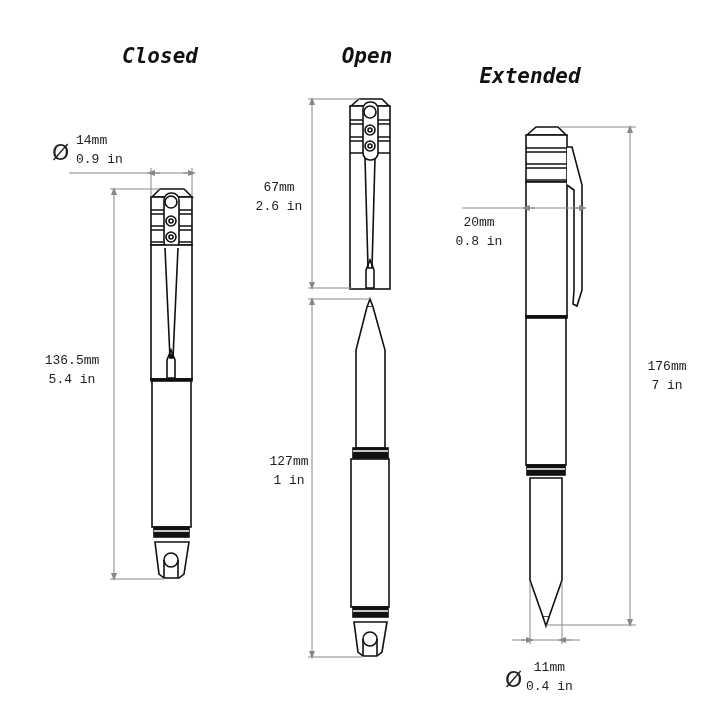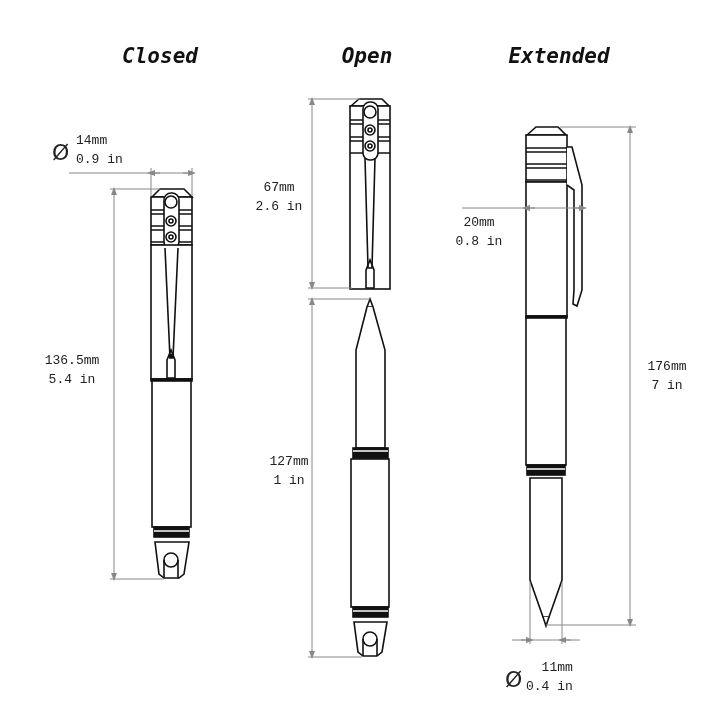--- a/index.html
+++ b/index.html
@@ -8,21 +8,21 @@
   .dim{position:absolute;font-family:Liberation Mono, monospace;font-size:13px;line-height:19px;color:#222;text-align:center;white-space:nowrap;}
   .dim span{display:block;}
   .phi{position:absolute;font-size:22px;font-family:"DejaVu Sans",sans-serif;color:#222;}
   svg{position:absolute;left:0;top:0;}
 </style>
 </head>
 <body>
 
 <div class="title" style="left:160px;">Closed</div>
 <div class="title" style="left:367px;">Open</div>
-<div class="title" style="left:559px;">Extended</div>
+<div class="title" style="left:530px;margin-top:20px;">Extended</div>
 
 <svg width="720" height="720" viewBox="0 0 720 720">
   <defs>
     <marker id="arr" markerWidth="8" markerHeight="8" refX="4" refY="4" orient="auto-start-reverse">
       <path d="M0,1 L8,4 L0,7 Z" fill="#888"></path>
     </marker>
   </defs>
 
   <g fill="none" stroke="#111" stroke-width="1.6">
 
@@ -162,16 +162,16 @@
 </div>
 <div class="dim" style="left:446px;top:213px;width:50px;margin-left:8px;">
   <span>20mm</span>
   <span>0.8 in</span>
 </div>
 <div class="dim" style="left:638px;top:357px;width:58px;text-align:center;">
   <span>176mm</span>
   <span>7 in</span>
 </div>
 <div class="phi" style="left:505px;top:667px;">Ø</div>
-<div class="dim" style="left:526px;top:658px;text-align:right;">
+<div class="dim" style="left:526px;top:658px;text-align:center;">
   <span>11mm</span>
   <span>0.4 in</span>
 </div>
 
 </body></html>

